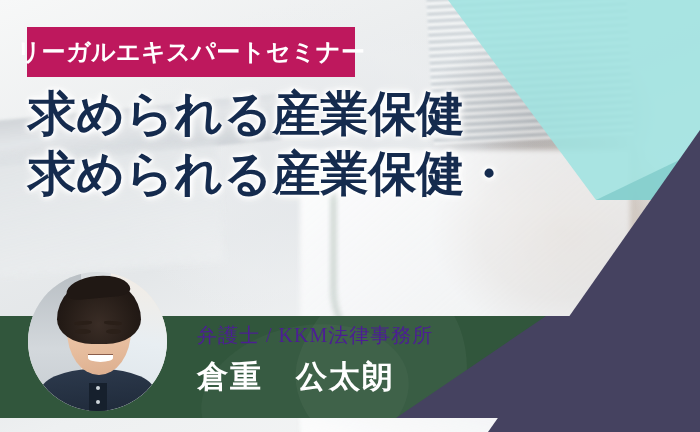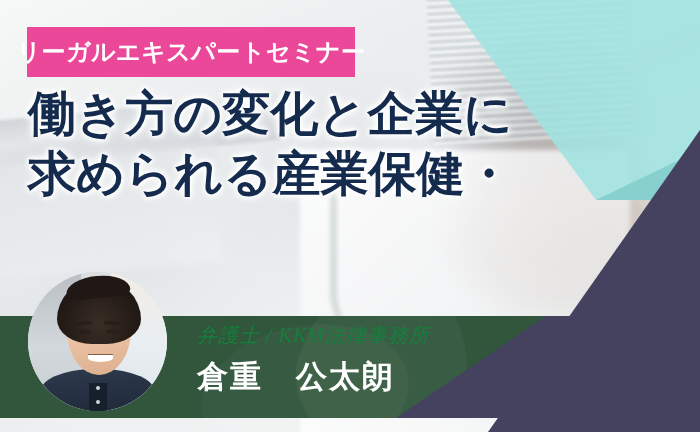--- a/index.html
+++ b/index.html
@@ -113,21 +113,21 @@
     clip-path: polygon(700px 130px, 700px 432px, 488px 432px);
   }
 
   
   .badge {
     position: absolute;
     left: 27px;
     top: 27px;
     width: 328px;
     height: 50px;
-    background: #ec4899;
+    background: #be185d;
     display: flex;
     align-items: center;
     justify-content: center;
   }
   .badge-label {
     color: #ffffff;
     font-family: "Liberation Sans", sans-serif;
     font-size: 24px;
     font-weight: bold;
     letter-spacing: 0.5px;
@@ -206,24 +206,23 @@
   .speaker-info {
     position: absolute;
     left: 197px;
     top: 322px;
     width: 420px;
   }
   .speaker-role {
     font-family: "Liberation Serif", serif;
     font-size: 20px;
     line-height: 26px;
-    color: #15803d;
+    color: #4c1d95;
     letter-spacing: 1px;
     white-space: nowrap;
-    font-style: italic;
   }
   .speaker-name {
     font-family: Liberation Sans, sans-serif;
     font-size: 31px;
     font-weight: bold;
     line-height: 42px;
     color: #ffffff;
     letter-spacing: 2px;
     margin-top: 8px;
     white-space: nowrap;
@@ -357,21 +356,21 @@
 
   <div class="shape-teal"></div>
   <div class="shape-teal-deep"></div>
   <div class="shape-purple"></div>
 
   <div class="badge">
     <span class="badge-label">リーガルエキスパートセミナー</span>
   </div>
 
   <div class="title-block">
-    <div class="title-line">働き方の変化と企業に</div>
+    <div class="title-line">求められる産業保健</div>
     <div class="title-line">求められる産業保健・</div>
   </div>
 
   <div class="green-band">
     <div class="leaf"></div>
     <div class="leaf2"></div>
     <div class="dots"></div>
     <div class="green-band-purple"></div>
   </div>
 

